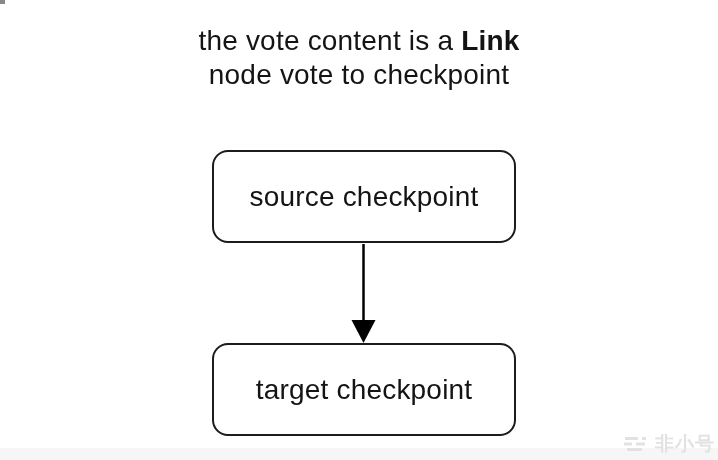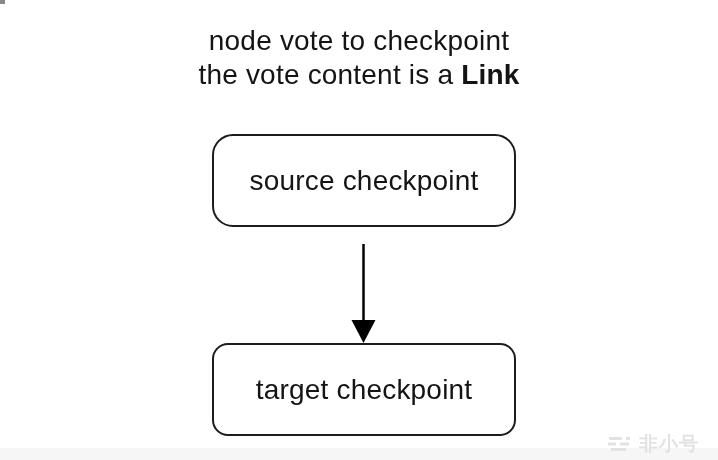--- a/index.html
+++ b/index.html
@@ -46,62 +46,62 @@
     box-sizing: border-box;
     border: 2.5px solid #1c1c1c;
     border-radius: 16px;
     background: #ffffff;
     display: flex;
     align-items: center;
     justify-content: center;
     font-size: 28px;
     letter-spacing: 0.2px;
   }
-  .node-source { top: 134px; border-radius: 21px; }
+  .node-source { top: 150px; }
   .node-target { top: 343px; }
   .arrow-svg {
     position: absolute;
     left: 348px;
     top: 244px;
     width: 32px;
     height: 100px;
   }
   .bottom-band {
     position: absolute;
     left: 0;
     bottom: 0;
     width: 718px;
     height: 12px;
     background: #f6f6f6;
   }
   .watermark {
     position: absolute;
-    right: 19px;
+    right: 3px;
     bottom: 3px;
     display: flex;
     align-items: center;
     gap: 8px;
     color: #e2e2e2;
     font-weight: bold;
     font-size: 19px;
     letter-spacing: 1px;
     user-select: none;
   }
   .wm-icon { display: inline-flex; }
 </style>
 </head>
 <body>
 
 <div class="canvas">
 
   <div class="corner-speck"></div>
 
   <div class="title-block">
+    <span class="title-line"><span>the vote content is a </span><b>Link</b></span>
     <span class="title-line">node vote to checkpoint</span>
-    <span class="title-line"><span>the vote content is a </span><b>Link</b></span>
   </div>
 
   <div class="node node-source">
     <span>source checkpoint</span>
   </div>
 
   <svg class="arrow-svg" viewBox="0 0 32 100" aria-hidden="true">
     <line x1="15.5" y1="0" x2="15.5" y2="80" stroke="#000000" stroke-width="2.5"></line>
     <polygon points="15.5,99 3.5,76 27.5,76" fill="#000000"></polygon>
   </svg>

